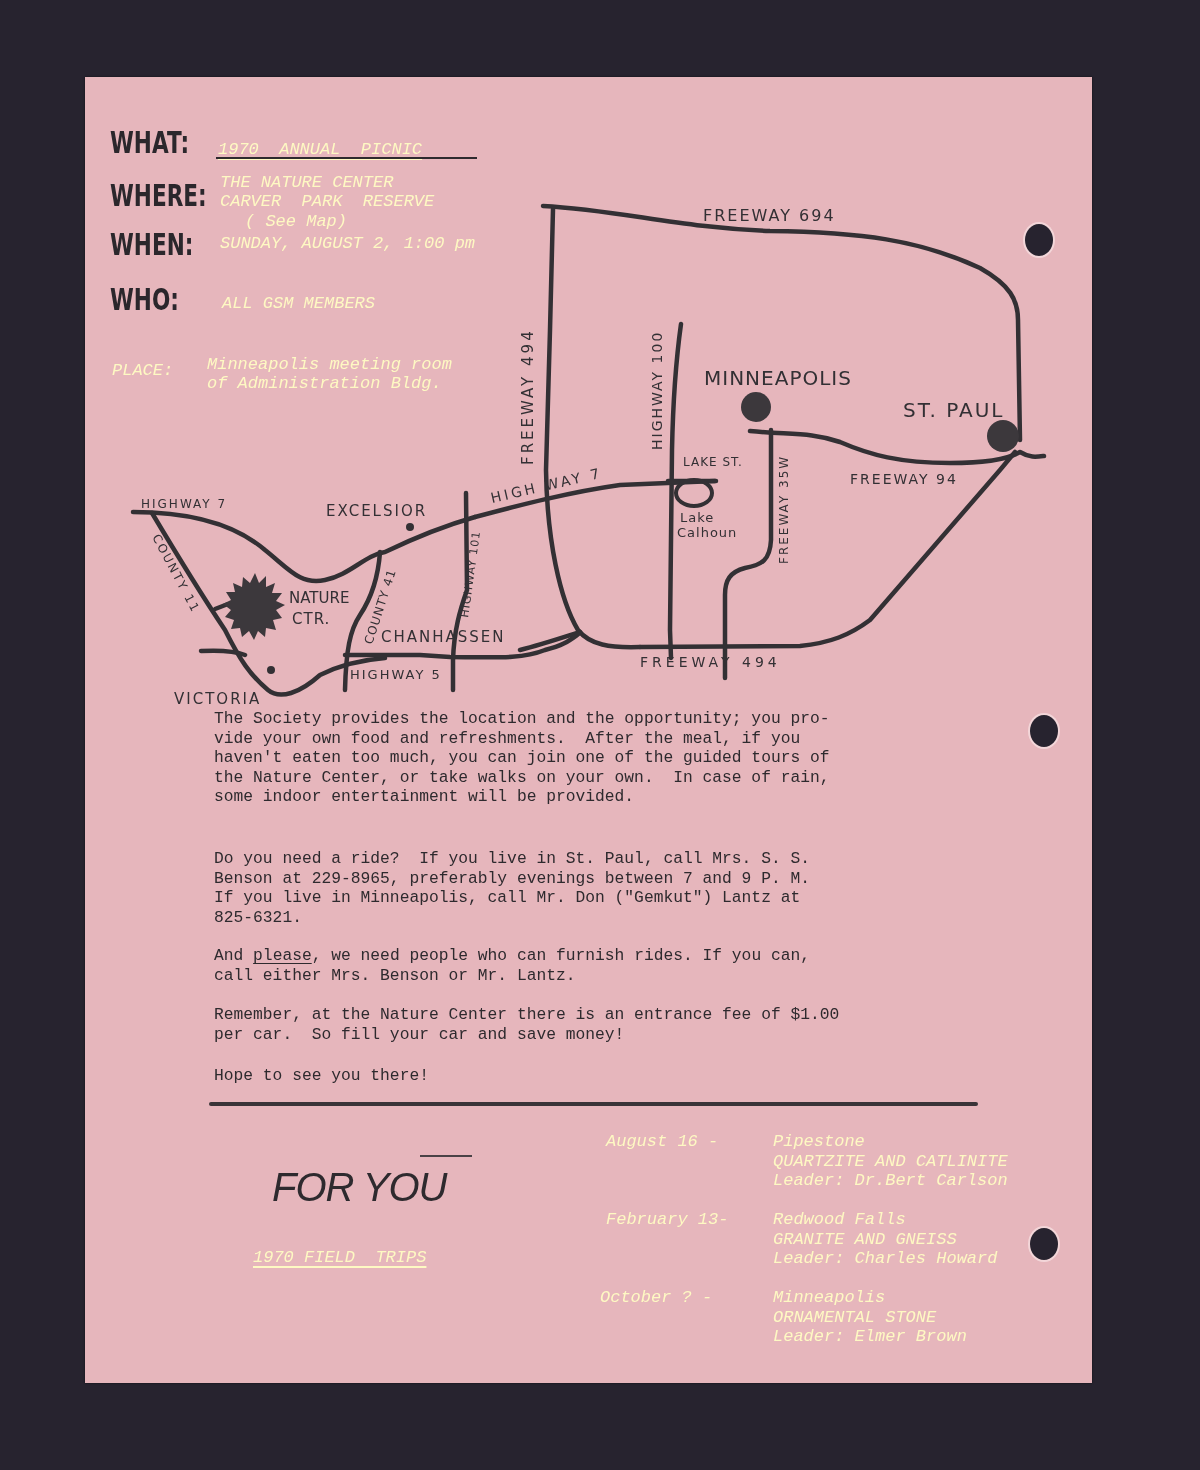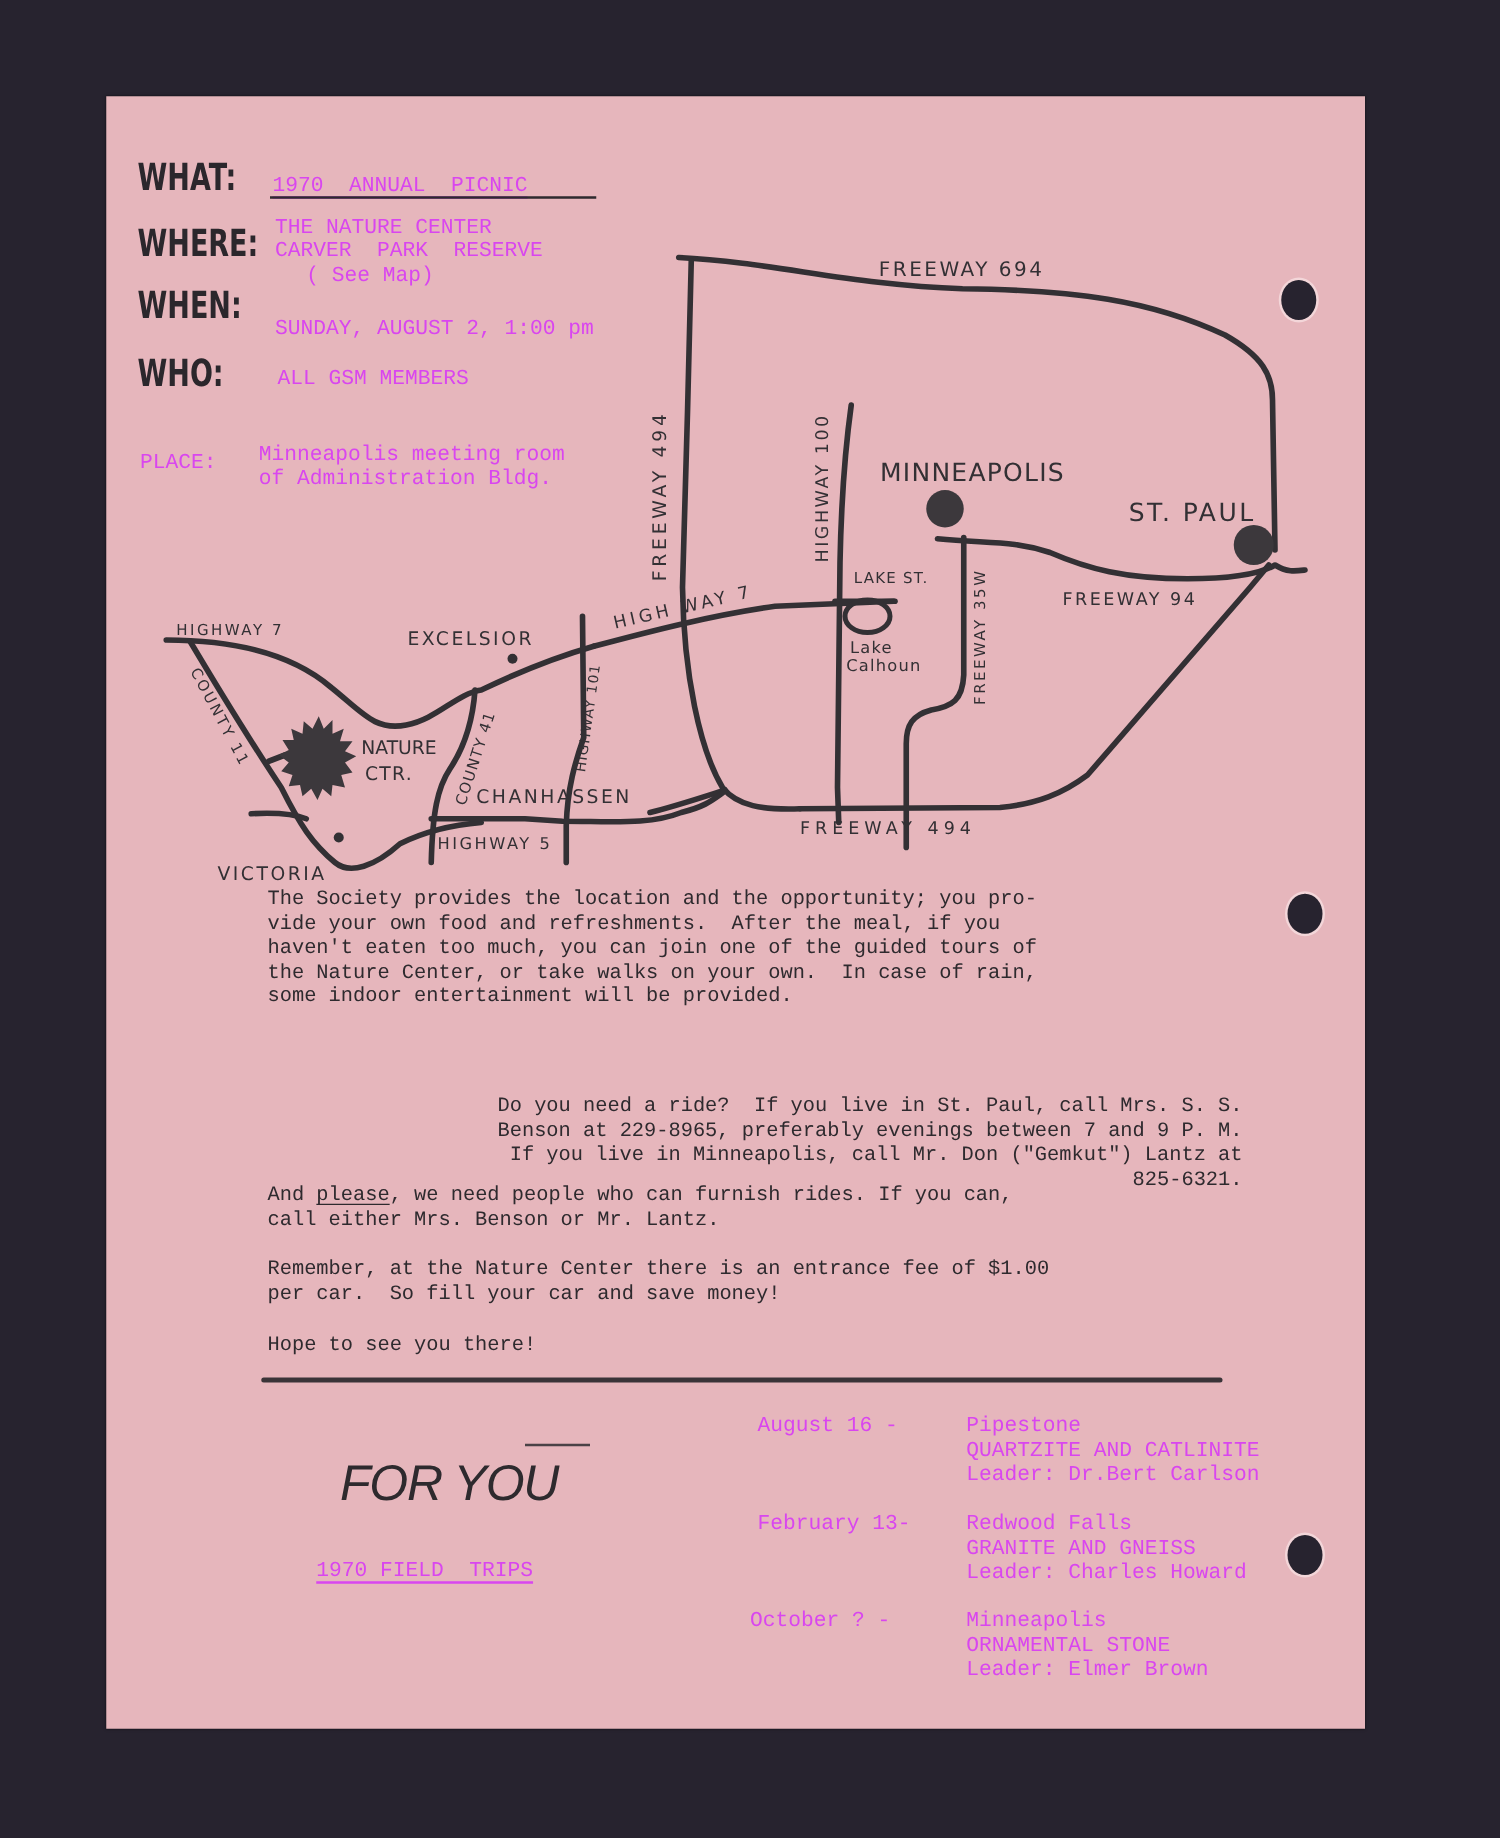--- a/index.html
+++ b/index.html
@@ -20,22 +20,23 @@
   .hdr-label {
     position: absolute; left: 110px;
     font-family: "DejaVu Sans", sans-serif;
     font-weight: bold; font-size: 30px;
     transform: scaleX(0.72); transform-origin: left top;
     letter-spacing: 0px; color: #2b272c;
   }
   .typed {
     position: absolute;
     font-family: "Liberation Mono", "DejaVu Sans Mono", monospace;
-    font-size: 17px; line-height: 19px; color: #d946ef;
+    font-size: 17px; line-height: 19px; color: #fef9c3;
     white-space: pre;
+    font-style: italic;
   }
   .ul { text-decoration: underline; text-decoration-thickness: 2px; text-underline-offset: 4px; }
   .body-para {
     position: absolute; left: 214px; width: 780px;
     font-family: "Liberation Mono", "DejaVu Sans Mono", monospace;
     font-size: 16.3px; line-height: 19.5px; color: #2e2a2e;
     white-space: pre;
   }
   .hole {
     position: absolute; width: 28px; height: 32px; border-radius: 50%;
@@ -66,21 +67,21 @@
 <div class="hdr-label" style="top:125px;">WHAT:</div>
 <div class="typed ul" style="left:218px; top:140px;">1970  ANNUAL  PICNIC</div>
 <div class="abs" style="left:216px; top:157px; width:261px; height:2px; background:#2e2a2e;"></div>
 
 <div class="hdr-label" style="top:178px;">WHERE:</div>
 <div class="typed" style="left:220px; top:173px;">THE NATURE CENTER</div>
 <div class="typed" style="left:220px; top:192px;">CARVER  PARK  RESERVE</div>
 <div class="typed" style="left:245px; top:212px;">( See Map)</div>
 
 <div class="hdr-label" style="top:227px;">WHEN:</div>
-<div class="typed" style="left:220px; top:254px;text-align:right;">SUNDAY, AUGUST 2, 1:00 pm</div>
+<div class="typed" style="left:220px; top:234px;text-align:right;">SUNDAY, AUGUST 2, 1:00 pm</div>
 
 <div class="hdr-label" style="top:282px;">WHO:</div>
 <div class="typed" style="left:222px; top:294px;">ALL GSM MEMBERS</div>
 
 <div class="typed" style="left:112px; top:361px;">PLACE:</div>
 <div class="typed" style="left:207px; top:355px;">Minneapolis meeting room</div>
 <div class="typed" style="left:207px; top:374px;">of Administration Bldg.</div>
 
 <svg class="abs" style="left:0; top:0;" width="1200" height="720" viewBox="0 0 1200 720">
   <g fill="none" stroke="#333034" stroke-width="4.5" stroke-linecap="round" stroke-linejoin="round">
@@ -145,21 +146,21 @@
   <text class="map-text" font-size="13" x="350" y="679" letter-spacing="2">HIGHWAY 5</text>
   <text class="map-text" font-size="14" x="640" y="667" letter-spacing="4">FREEWAY 494</text>
   <text class="map-text" font-size="15" x="174" y="704" letter-spacing="2">VICTORIA</text>
 </svg>
 
 <div class="body-para" style="top:709px;">The Society provides the location and the opportunity; you pro-
 vide your own food and refreshments.  After the meal, if you
 haven't eaten too much, you can join one of the guided tours of
 the Nature Center, or take walks on your own.  In case of rain,
 some indoor entertainment will be provided.</div>
-<div class="body-para" style="top:875px;text-align:right;">Do you need a ride?  If you live in St. Paul, call Mrs. S. S.
+<div class="body-para" style="top:849px;">Do you need a ride?  If you live in St. Paul, call Mrs. S. S.
 Benson at 229-8965, preferably evenings between 7 and 9 P. M.
 If you live in Minneapolis, call Mr. Don ("Gemkut") Lantz at
 825-6321.</div>
 <div class="body-para" style="top:946px;"><span>And </span><span class="ul" style="text-decoration-thickness:1px; text-underline-offset:3px;">please</span><span>, we need people who can furnish rides. If you can,
 call either Mrs. Benson or Mr. Lantz.</span></div>
 <div class="body-para" style="top:1005px;">Remember, at the Nature Center there is an entrance fee of $1.00
 per car.  So fill your car and save money!</div>
 <div class="body-para" style="top:1066px;">Hope to see you there!</div>
 
 <div class="rule"></div>

